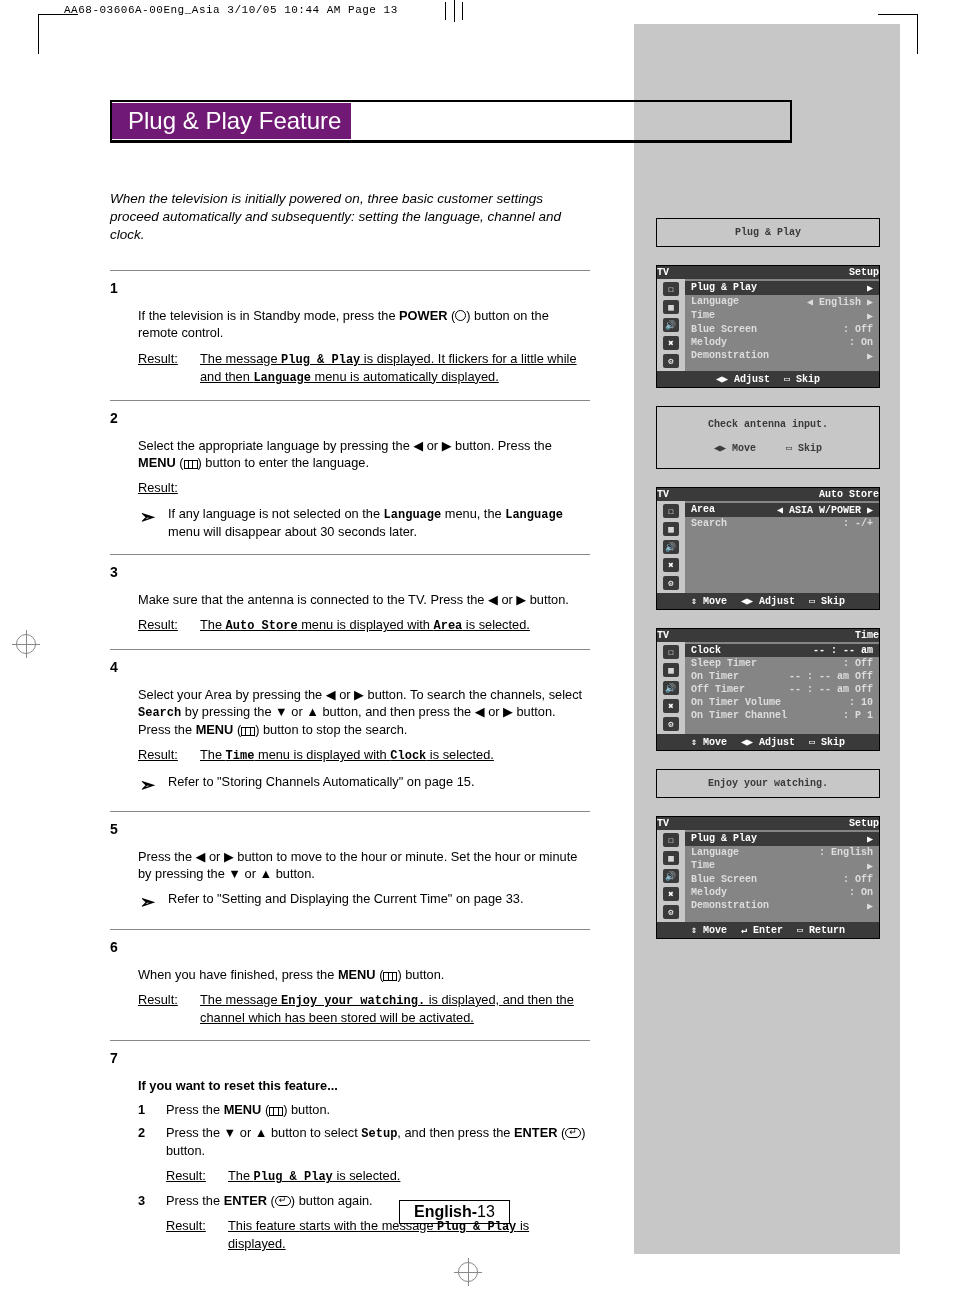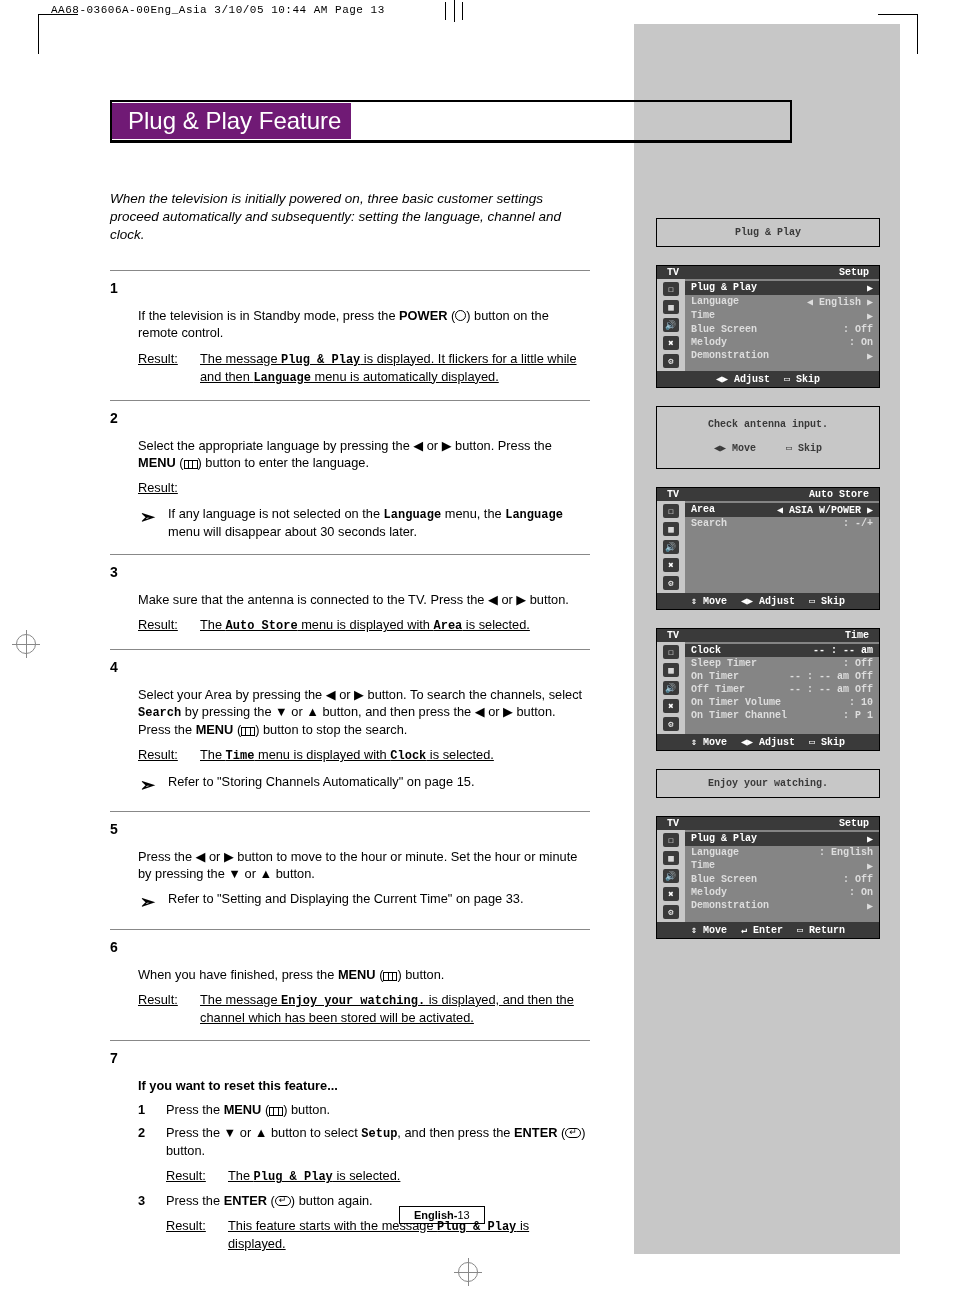--- a/index.html
+++ b/index.html
@@ -1,18 +1,18 @@
 <!DOCTYPE html>
 <html><head>
 <meta charset="utf-8">
 <style>
   * { box-sizing: border-box; margin: 0; padding: 0; }
   body { background: #fff; font-family: Arial, Helvetica, sans-serif; color: #000; }
   .page { width: 954px; height: 1298px; position: relative; background: #fff; }
-  .slug { position: absolute; top: 4px; left: 51px; font-family: "Courier New", monospace; font-size: 11px; letter-spacing: .5px; }
+  .slug { position: absolute; top: 4px; left: 64px; font-family: "Courier New", monospace; font-size: 11px; letter-spacing: .5px; }
   .slug-mark { position: absolute; top: 2px; left: 445px; width: 18px; height: 18px; border: 1px solid #000; border-top: none; border-bottom: none; }
   .slug-mark::after { content: ""; position: absolute; left: 50%; top: -2px; height: 22px; border-left: 1px solid #000; }
   .cropmark { position: absolute; width: 40px; height: 40px; }
   .cm-tl { top: 14px; left: 38px; border-top: 1px solid #000; border-left: 1px solid #000; }
   .cm-tr { top: 14px; left: 878px; border-top: 1px solid #000; border-right: 1px solid #000; }
   .regmark { position: absolute; width: 28px; height: 28px; left: 12px; top: 630px; }
   .regmark::before, .regmark::after { content: ""; position: absolute; background: #888; }
   .regmark::before { left: 50%; top: 0; width: 1px; height: 100%; }
   .regmark::after { top: 50%; left: 0; width: 100%; height: 1px; }
   .regmark .circ { position: absolute; left: 4px; top: 4px; width: 20px; height: 20px; border: 1px solid #888; border-radius: 50%; }
@@ -48,35 +48,35 @@
   .icn-circle { width: 11px; height: 11px; border: 1px solid #000; border-radius: 50%; display: inline-block; vertical-align: -1px; }
   .icn-menu { display: inline-flex; width: 14px; height: 9px; border: 1px solid #000; vertical-align: -1px; }
   .icn-menu span { flex:1; border-right:1px solid #000; }
   .icn-menu span:last-child{border:none;}
   .icn-enter { display: inline-block; width: 16px; height: 10px; border: 1px solid #000; border-radius: 5px; vertical-align: -1px; position: relative; }
   .icn-enter::after { content:"↵"; position:absolute; font-size:9px; left:3px; top:-3px; }
 
   
   .osd-col { position: absolute; right: 20px; top: 194px; width: 224px; }
   .osd { border: 1px solid #000; margin-bottom: 18px; font-family: "Courier New", monospace; font-size: 10px; font-weight: bold; color: #fff; }
-  .osd .bar { display: flex; justify-content: space-between; padding: 1px 10px; }
+  .osd .bar { display: flex; justify-content: space-between; padding: 1px 0; }
   .osd .bar-dark { background: #3a3a3a; }
   .osd .panel { display: flex; }
   .osd .side { width: 28px; background: #c7c7c7; display: flex; flex-direction: column; align-items: center; padding: 3px 0; gap: 4px; }
   .osd .side .sic { width: 16px; height: 14px; background: #3a3a3a; border-radius: 2px; display:flex; align-items:center; justify-content:center; font-size:9px; }
   .osd .menu { flex: 1; background: #858585; padding: 2px 0; }
   .osd .row { display: flex; justify-content: space-between; padding: 1px 6px; color: #ddd; }
   .osd .row-hi { background: #3a3a3a; color: #fff; }
   .osd .row span.k { flex: 1; }
   .osd .row span.v { }
   .osd .footer { background: #3a3a3a; padding: 2px 6px; display:flex; gap:14px; justify-content:center; }
   .osd-plain { background: #c7c7c7; color: #3a3a3a; text-align: center; padding: 12px 4px; }
   .osd-plain .footer { background: transparent; color:#3a3a3a; justify-content:center; gap:30px; margin-top:10px;}
 
-  .pagenum { position: absolute; left: 345px; bottom: 30px; font-size: 11px; border: 1px solid #000; padding: 2px 14px; }
+  .pagenum { position: absolute; left: 345px; bottom: 30px; font-size: 16px; border: 1px solid #000; padding: 2px 14px; }
   .pagenum b { font-weight: bold; }
 </style>
 </head>
 <body>
 
 <div class="page">
   <div class="slug">AA68-03606A-00Eng_Asia  3/10/05  10:44 AM  Page 13</div>
   <div class="slug-mark"></div>
   <div class="cropmark cm-tl"></div>
   <div class="cropmark cm-tr"></div>

